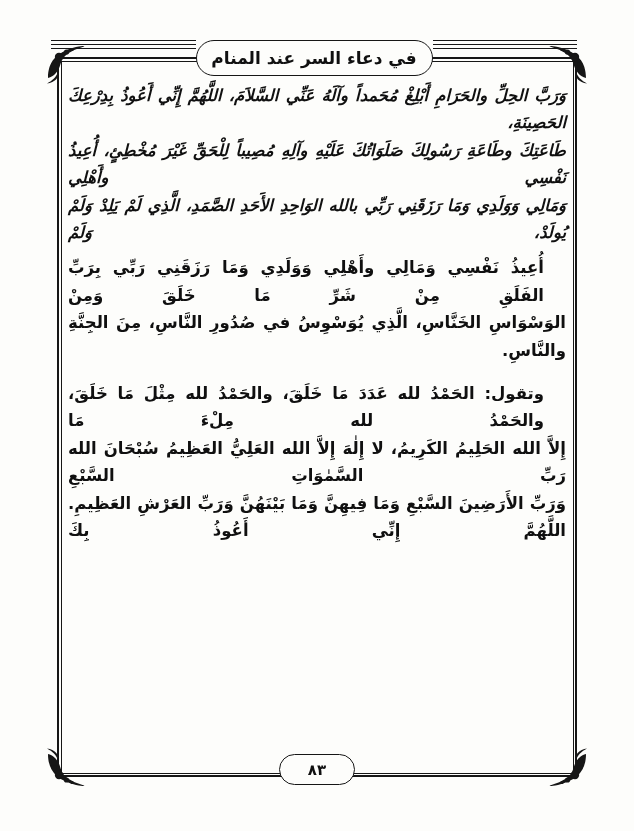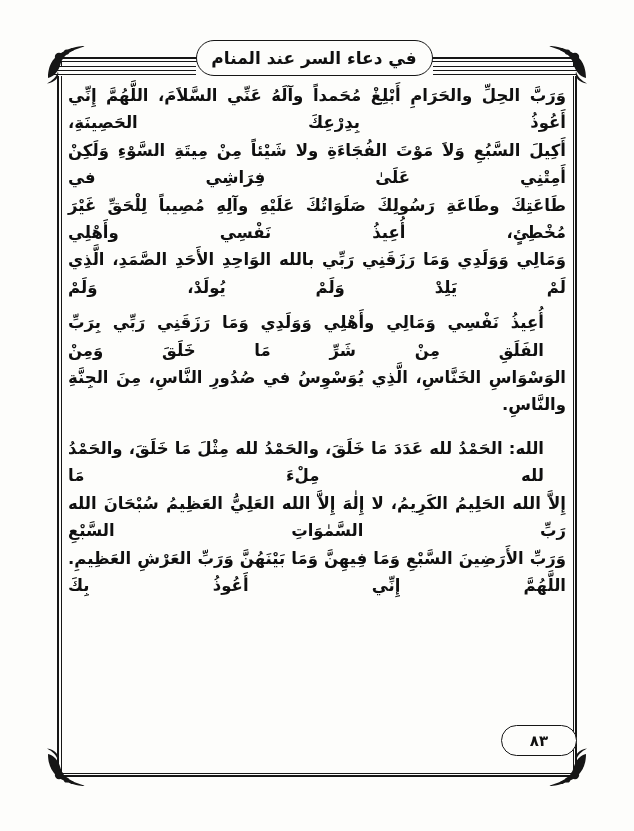--- a/index.html
+++ b/index.html
@@ -13,41 +13,41 @@
   .frame-inner{position:absolute;inset:1.5px;border:1.2px solid #161616;}
   
   .corner{position:absolute;width:40px;height:40px;z-index:4;}
   .corner svg{width:100%;height:100%;fill:#161616;}
   .corner.tl{left:46px;top:44px;}
   .corner.tr{right:46px;top:44px;transform:scaleX(-1);}
   .corner.bl{left:46px;top:748px;transform:scaleY(-1);}
   .corner.br{right:46px;top:748px;transform:scale(-1,-1);}
   
   .header-band{position:absolute;left:51px;right:57px;top:40px;height:36px;
-    display:flex;align-items:flex-end;z-index:3;}
+    display:flex;align-items:flex-start;z-index:3;}
   .band-rule{flex:1;height:10px;background:
     linear-gradient(to bottom,#161616 0 1.5px,#fdfdfb 1.5px 4px,#161616 4px 5.5px,
     #fdfdfb 5.5px 8px,#161616 8px 9.5px,#fdfdfb 9.5px 10px);}
   .cartouche{width:237px;height:36px;box-sizing:border-box;flex:0 0 auto;
     border:1.7px solid #161616;border-radius:20px;background:#fdfdfb;
     display:flex;align-items:center;justify-content:center;}
   .cartouche-title{font-size:17px;font-weight:bold;direction:rtl;}
   
   .content{position:absolute;left:68px;top:82px;width:498px;direction:rtl;
     font-size:16.5px;font-weight:600;z-index:2;}
   .para{margin:0;}
-  .para.gap-sm{margin-bottom:8px;}
+  .para.gap-sm{margin-bottom:8px;font-style:italic;}
   .para.gap-lg{margin-bottom:16px;}
   .para.gap-xs{margin-bottom:4px;}
   .tline{line-height:27.4px;text-align:justify;text-align-last:justify;}
   .tline.lastline{text-align-last:right;}
   .tline.indent{padding-right:22px;}
   
-  .footer-band{position:absolute;left:57px;right:57px;top:725px;height:31px;
-    display:flex;align-items:center;justify-content:flex-end;z-index:3;}
+  .footer-band{position:absolute;left:57px;right:57px;top:754px;height:31px;
+    display:flex;align-items:center;justify-content:center;z-index:3;}
   .page-oval{width:76px;height:31px;box-sizing:border-box;border:1.7px solid #161616;
     border-radius:16px;background:#fdfdfb;display:flex;align-items:center;justify-content:center;}
   .page-num{font-size:15px;font-weight:bold;}
 </style>
 </head>
 <body>
 
 <div class="page">
 
   <div class="frame">
@@ -100,32 +100,31 @@
     <div class="cartouche">
       <span class="cartouche-title">في دعاء السر عند المنام</span>
     </div>
     <span class="band-rule"></span>
   </div>
 
   <div class="content">
 
     <div class="para gap-sm">
       <div class="tline">وَرَبَّ الحِلِّ والحَرَامِ أَبْلِغْ مُحَمداً وآلَهُ عَنِّي السَّلاَمَ، اللَّهُمَّ إِنِّي أَعُوذُ بِدِرْعِكَ الحَصِينَةِ،</div>
-      <div class="tline">أَكِيلَ السَّبُعِ وَلاَ مَوْتَ الفُجَاءَةِ ولا شَيْئاً مِنْ مِيتَةِ السَّوْءِ وَلَكِنْ أَمِتْنِي عَلَىٰ فِرَاشِي في</div>
       <div class="tline">طَاعَتِكَ وطَاعَةِ رَسُولِكَ صَلَوَاتُكَ عَلَيْهِ وآلِهِ مُصِيباً لِلْحَقِّ غَيْرَ مُخْطِئٍ، أُعِيذُ نَفْسِي وأَهْلِي</div>
       <div class="tline">وَمَالِي وَوَلَدِي وَمَا رَزَقَنِي رَبِّي بالله الوَاحِدِ الأَحَدِ الصَّمَدِ، الَّذِي لَمْ يَلِدْ وَلَمْ يُولَدْ، وَلَمْ</div>
     </div>
 
     <div class="para gap-lg">
       <div class="tline indent">أُعِيذُ نَفْسِي وَمَالِي وأَهْلِي وَوَلَدِي وَمَا رَزَقَنِي رَبِّي بِرَبِّ الفَلَقِ مِنْ شَرِّ مَا خَلَقَ وَمِنْ</div>
       <div class="tline lastline">الوَسْوَاسِ الخَنَّاسِ، الَّذِي يُوَسْوِسُ في صُدُورِ النَّاسِ، مِنَ الجِنَّةِ والنَّاسِ.</div>
     </div>
 
     <div class="para gap-xs">
-      <div class="tline indent">الله: الحَمْدُ لله عَدَدَ مَا خَلَقَ، والحَمْدُ لله مِثْلَ مَا خَلَقَ، والحَمْدُ لله مِلْءَ مَا</div>
+      <div class="tline indent">وتقول: الحَمْدُ لله عَدَدَ مَا خَلَقَ، والحَمْدُ لله مِثْلَ مَا خَلَقَ، والحَمْدُ لله مِلْءَ مَا</div>
       <div class="tline">إِلاَّ الله الحَلِيمُ الكَرِيمُ، لا إِلٰهَ إِلاَّ الله العَلِيُّ العَظِيمُ سُبْحَانَ الله رَبِّ السَّمٰوَاتِ السَّبْعِ</div>
       <div class="tline">وَرَبِّ الأَرَضِينَ السَّبْعِ وَمَا فِيهِنَّ وَمَا بَيْنَهُنَّ وَرَبِّ العَرْشِ العَظِيمِ. اللَّهُمَّ إِنِّي أَعُوذُ بِكَ</div>
 
     </div>
 
   </div>
 
   <div class="footer-band">
     <div class="page-oval">
       <span class="page-num">٨٣</span>

